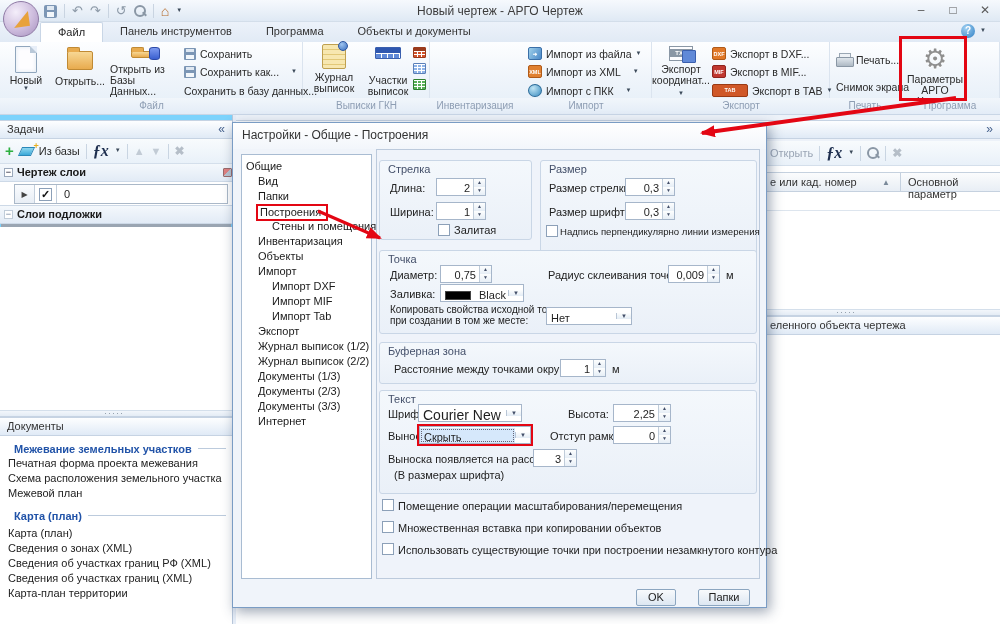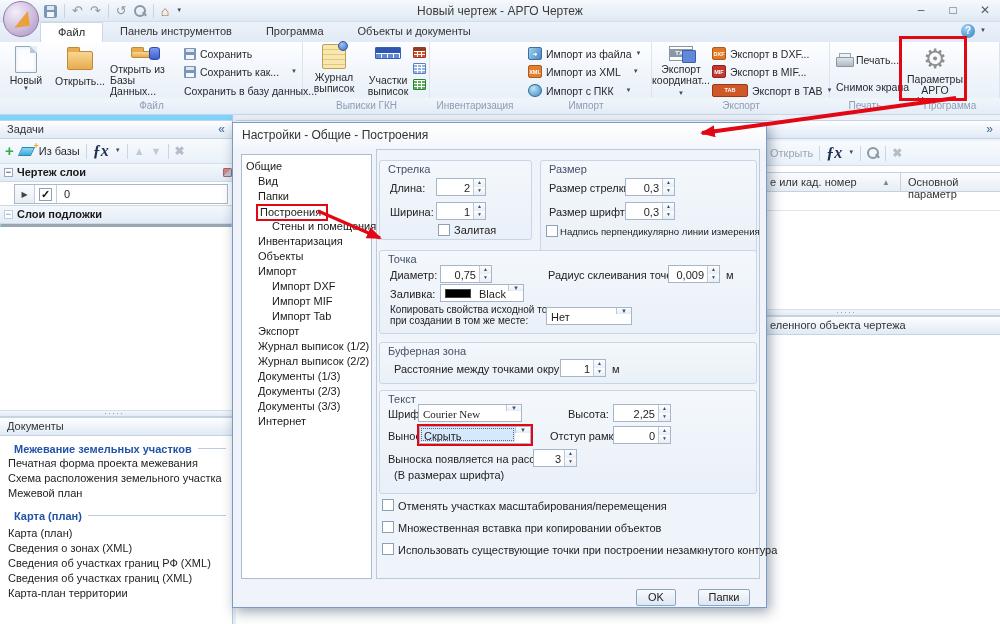--- a/index.html
+++ b/index.html
@@ -133,25 +133,25 @@
 .dcontent{position:absolute;left:143px;top:26px;width:384px;height:430px;border:1px solid #bccadc;background:#eff3fa}
 .gbox{position:absolute;border:1px solid #c9d6e6;border-radius:3px;background:linear-gradient(#f4f8fc,#eaf0f8)}
 .gcap{position:absolute;left:8px;top:2px;color:#44506a}
 .flabel{position:absolute;color:#222;white-space:nowrap}
 .spin{position:absolute;display:flex;height:18px;border:1px solid #a6b6ca;background:#fff}
 .spin .val{flex:1;text-align:right;padding:3px 3px 0 3px}
 .spin .btns{width:12px;display:flex;flex-direction:column;border-left:1px solid #c0ccd9}
 .spin .btns span{flex:1;text-align:center;background:linear-gradient(#fdfefe,#e6eef6);color:#44506a;font-size:0}
 .spin .btns .up::before{content:"▲";font-size:5px}
 .spin .btns .dn::before{content:"▼";font-size:5px}
-.combo{position:absolute;display:flex;align-items:flex-start;height:18px;border:1px solid #a6b6ca;background:#fff}
+.combo{position:absolute;display:flex;align-items:center;height:18px;border:1px solid #a6b6ca;background:#fff}
 .combo .val{flex:1;padding:3px 4px 0 4px;white-space:nowrap;overflow:hidden}
 .combo .arr{width:15px;display:flex;align-items:center;justify-content:center;background:linear-gradient(#fdfefe,#e3ecf5);border-left:1px solid #b9c6d6;font-size:0}
 .combo .arr::before{content:"▼";font-size:6px;color:#44506a}
-.combo.mono .val{font-family:Liberation Serif, serif;font-size:11px}
+.combo.mono .val{font-family:Liberation Sans, sans-serif;font-size:14px}
 .combo.focus .val{background:#d6e8fb;outline:1px dotted #667;outline-offset:-2px}
 .swatch{width:26px;height:9px;background:#000;border:1px solid #444;margin:4px 4px 0 4px;flex:0 0 auto}
 .dcheck{position:absolute;width:12px;height:12px;background:#fff;border:1px solid #8ca0b8}
 .dbtn{position:absolute;height:17px;line-height:15px;text-align:center;background:linear-gradient(#f8fafc,#dde7f2);border:1px solid #8ca6c0;border-radius:2px;color:#222}
 .redwrap{position:absolute;border:2px solid #e30613;padding:0}
 .redwrap .combo{position:relative}
 
 
 .redbox1{position:absolute;left:899px;top:36px;width:68px;height:65px;border:3px solid #e30613;z-index:45}
 .overlay{position:absolute;left:0;top:0;z-index:50;pointer-events:none}
@@ -554,21 +554,21 @@
             <span class="val">3</span>
             <span class="btns">
               <span class="up"></span>
               <span class="dn"></span>
             </span>
           </span>
         <span class="flabel" style="left:14px;top:78px">(В размерах шрифта)</span>
       </div>
 
       <span class="dcheck" style="left:5px;top:349px"></span>
-      <span class="flabel" style="left:21px;top:350px">Отменять участках масштабирования/перемещения</span>
+      <span class="flabel" style="left:21px;top:350px">Помещение операции масштабирования/перемещения</span>
       <span class="dcheck" style="left:5px;top:371px"></span>
       <span class="flabel" style="left:21px;top:372px">Множественная вставка при копировании объектов</span>
       <span class="dcheck" style="left:5px;top:393px"></span>
       <span class="flabel" style="left:21px;top:394px">Использовать  существующие точки при построении незамкнутого контура</span>
     </div>
 
     <div class="dbtn" style="left:403px;top:466px;width:40px">OK</div>
     <div class="dbtn" style="left:465px;top:466px;width:52px">Папки</div>
   </div>
 

